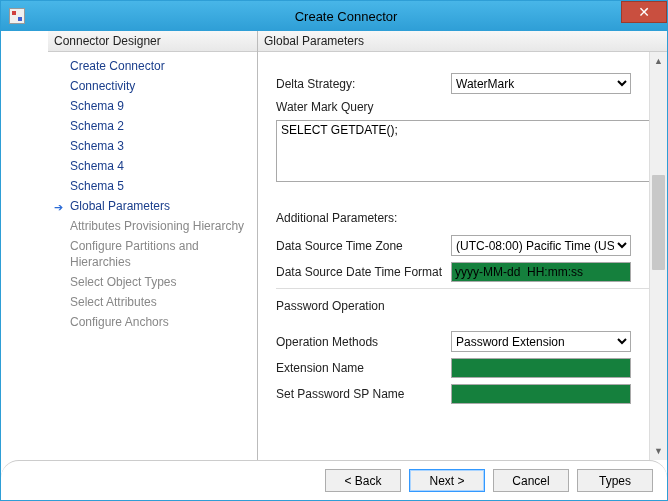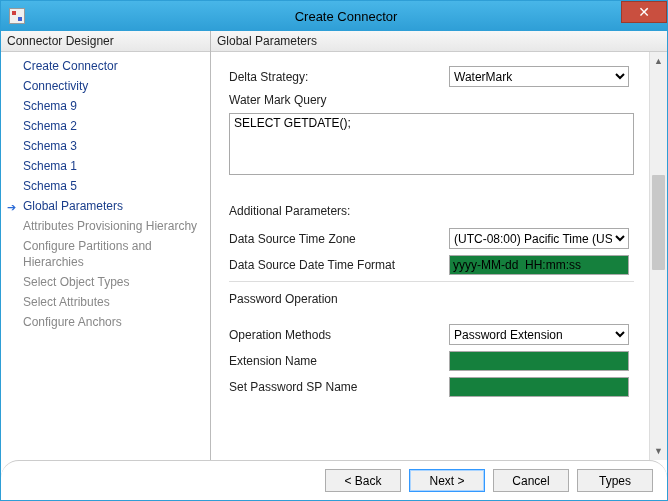--- a/index.html
+++ b/index.html
@@ -50,20 +50,21 @@
     font-size: 14px;
     margin-right: 0;
     position: absolute;
     right: 0; top: 0;
     border: 1px solid #9b3b2e;
   }
   .body {
     display:flex;
     height: calc(501px - 30px - 40px - 2px);
     background: #fff;
+    padding-left: 47px;
   }
   .sidebar {
     width: 210px;
     background: #fff;
     border-right: 1px solid #bbb;
     position: relative;
   }
   .sidebar-header, .main-header {
     background: linear-gradient(#f7f7f7, #e8e8e8);
     border-bottom: 1px solid #ccc;
@@ -92,21 +93,21 @@
     flex-direction: column;
     overflow:hidden;
   }
   .main-scroll {
     flex:1;
     position: relative;
     overflow: hidden;
   }
   .main-content {
     position:absolute;
-    left:0; top:0;
+    left:0; top:7px;
     width: calc(100% - 18px);
     padding: 14px 18px 10px 18px;
   }
   .scrollbar {
     position:absolute;
     right:0; top:0;
     width:18px; height:100%;
     background:#f0f0f0;
     border-left:1px solid #ddd;
   }
@@ -204,21 +205,21 @@
       <div class="nav-item">
           <span>Schema 9</span>
         </div>
       <div class="nav-item">
           <span>Schema 2</span>
         </div>
       <div class="nav-item">
           <span>Schema 3</span>
         </div>
       <div class="nav-item">
-          <span>Schema 1</span>
+          <span>Schema 4</span>
         </div>
       <div class="nav-item">
           <span>Schema 5</span>
         </div>
       <div class="nav-item current">
         <span class="arrow">➔</span>
         <span>Global Parameters</span>
       </div>
       <div class="nav-item disabled">
           <span>Attributes Provisioning Hierarchy</span>

